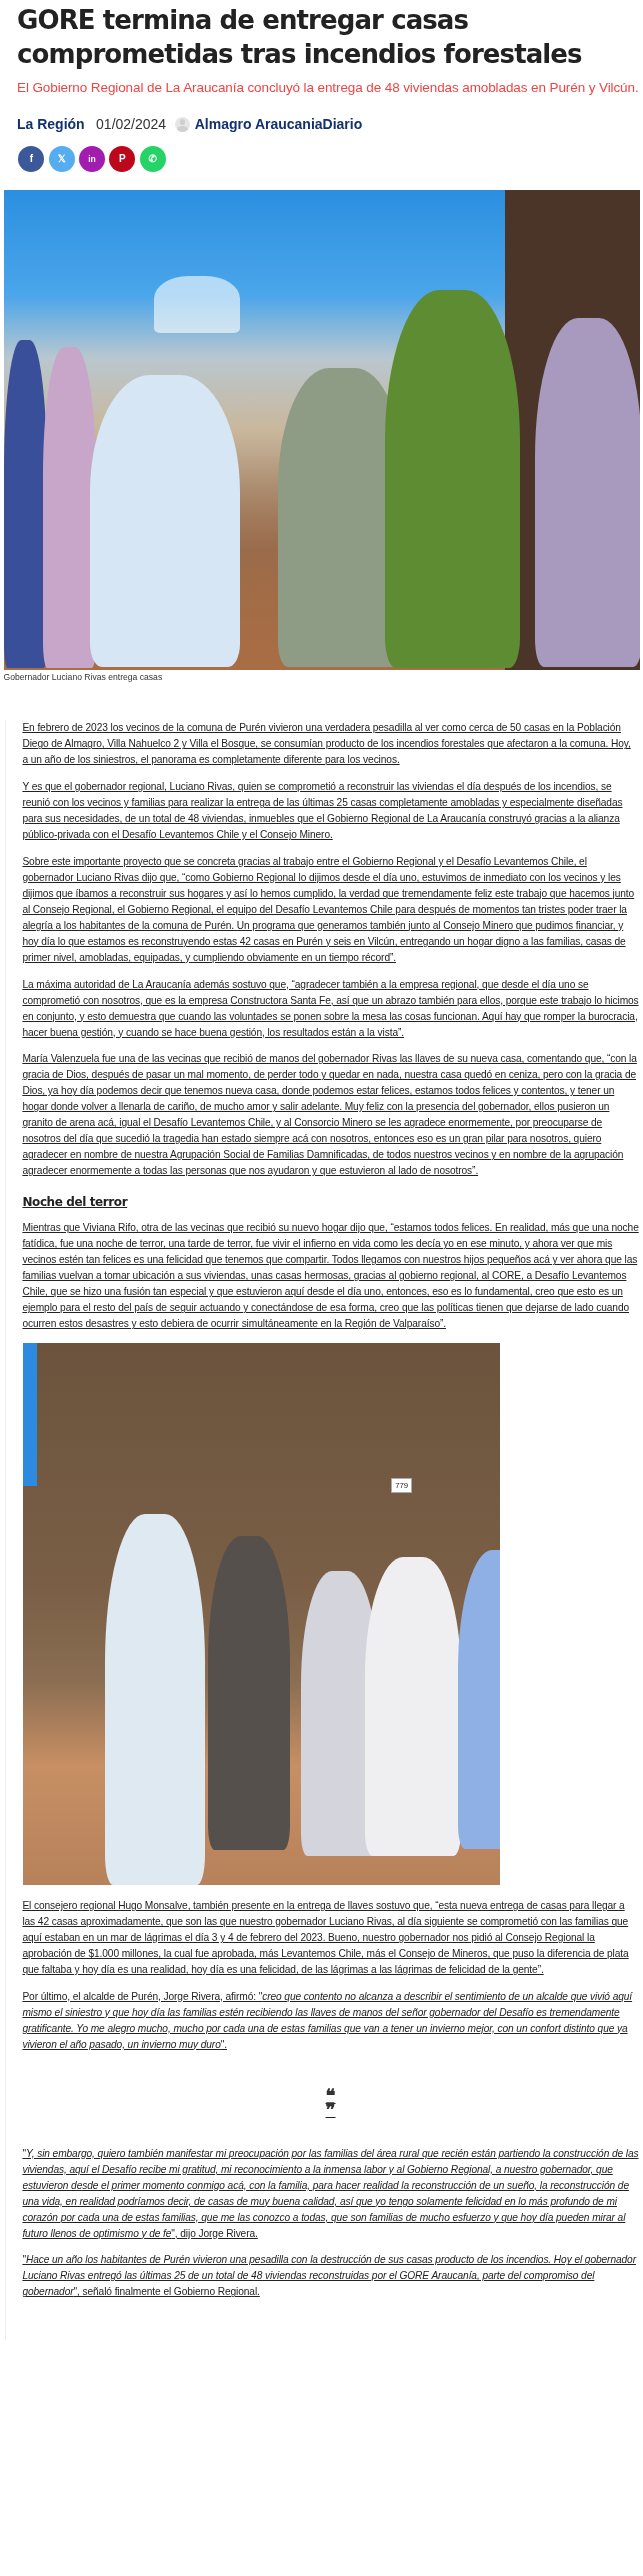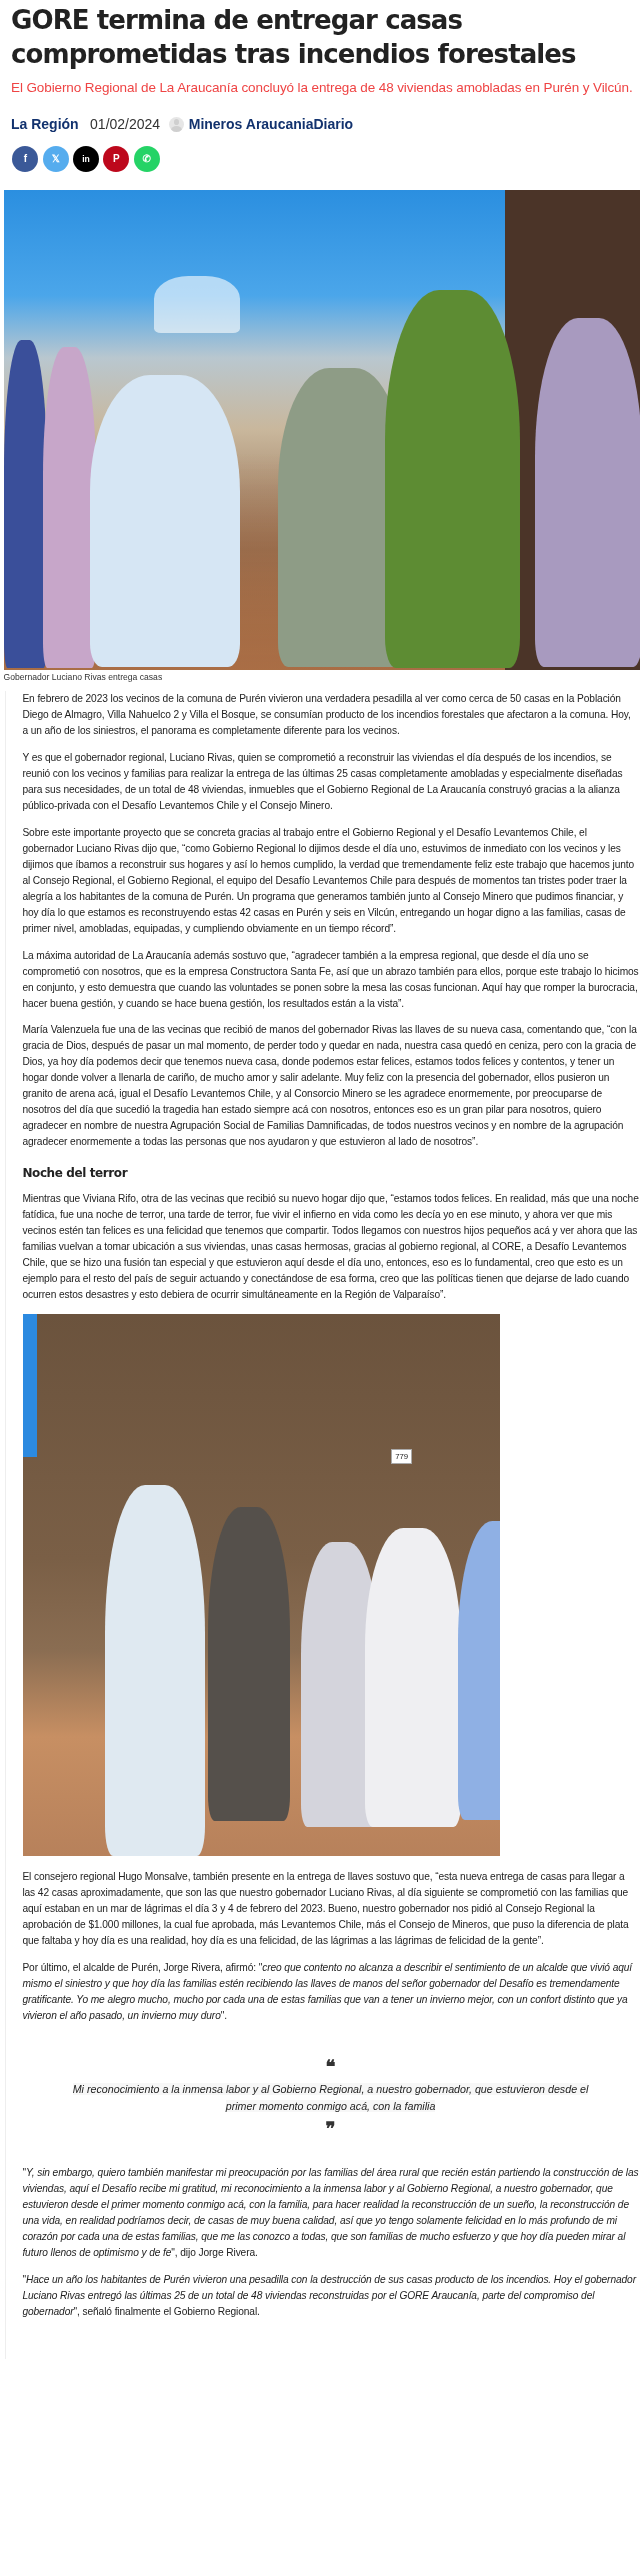--- a/index.html
+++ b/index.html
@@ -2,21 +2,21 @@
 <html style="font-size:11.4px"><head>
   <meta charset="utf-8">
   <style>
     * { box-sizing: border-box; }
     html, body { margin: 0; padding: 0; background: #ffffff; }
     body {
       width: 643px;
       font-family: "Liberation Sans", sans-serif;
       color: #222222;
     }
-    .header { padding: 0 0 0 11px; }
+    .header { padding: 0 0 0 17px; }
     .title {
       font-family: "DejaVu Sans", sans-serif;
       font-weight: bold;
       font-size: 26px;
       line-height: 34px;
       letter-spacing: -0.9px;
       color: #222222;
       margin: 2.9px 0 0 0;
       padding-right: 5.7px;
     }
@@ -86,24 +86,25 @@
       font-size: 7.8px; padding: 2.1px 2.9px; border: 0.7px solid #aaa;
     }
     .photo .person { position: absolute; border-radius: 40% 40% 8% 8%; }
     .caption {
       font-size: 8.6px;
       color: #333333;
       margin-top: 2.1px;
       line-height: 11.4px;
     }
     .article {
-      margin-top: 8px;
+      margin-top: 37px;
       margin-left: 5px;
       border-left: 0.7px solid #eeeeee;
       padding: 0 4.3px 28.5px 16.4px;
+      text-decoration: underline;
     }
     .article p {
       font-family: "Liberation Sans", sans-serif;
       font-size: 10.2px;
       line-height: 16px;
       color: #222222;
       margin: 0 0 10.7px 0;
       letter-spacing: -0.1px;
     }
     .article h2 {
@@ -138,30 +139,30 @@
 </head>
 <body>
 
 <div class="header">
   <h1 class="title">GORE termina de entregar casas comprometidas tras incendios forestales</h1>
   <p class="subtitle">El Gobierno Regional de La Araucanía concluyó la entrega de 48 viviendas amobladas en Purén y Vilcún.</p>
   <div class="meta">
     <a class="category">La Región</a>
     <span class="date">01/02/2024</span>
     <span class="avatar"></span>
-    <a class="author">Mineros AraucaniaDiario</a>
+    <a class="author">Almagro AraucaniaDiario</a>
   </div>
   <div class="share">
     <div class="btn" style="background:#3b5998">
       <span>f</span>
     </div>
     <div class="btn" style="background:#55acee">
       <span>𝕏</span>
     </div>
-    <div class="btn" style="background:#000000">
+    <div class="btn" style="background:#a21caf">
       <span style="font-size:8.6px">in</span>
     </div>
     <div class="btn" style="background:#bd081c">
       <span>P</span>
     </div>
     <div class="btn" style="background:#25d366">
       <span>✆</span>
     </div>
   </div>
 </div>
@@ -199,20 +200,19 @@
       <div class="person" style="left:342px;top:214px;width:96px;height:299px;background:#efeff2"></div>
       <div class="person" style="left:435px;top:207px;width:86px;height:299px;background:#8fb0e4"></div>
     </div>
   </div>
 
   <p>El consejero regional Hugo Monsalve, también presente en la entrega de llaves sostuvo que, “esta nueva entrega de casas para llegar a las 42 casas aproximadamente, que son las que nuestro gobernador Luciano Rivas, al día siguiente se comprometió con las familias que aquí estaban en un mar de lágrimas el día 3 y 4 de febrero del 2023. Bueno, nuestro gobernador nos pidió al Consejo Regional la aprobación de $1.000 millones, la cual fue aprobada, más Levantemos Chile, más el Consejo de Mineros, que puso la diferencia de plata que faltaba y hoy día es una realidad, hoy día es una felicidad, de las lágrimas a las lágrimas de felicidad de la gente”.</p>
   <p><span>Por último, el alcalde de Purén, Jorge Rivera, afirmó: "</span><em>creo que contento no alcanza a describir el sentimiento de un alcalde que vivió aquí mismo el siniestro y que hoy día las familias estén recibiendo las llaves de manos del señor gobernador del Desafío es tremendamente gratificante. Yo me alegro mucho, mucho por cada una de estas familias que van a tener un invierno mejor, con un confort distinto que ya vivieron el año pasado, un invierno muy duro</em><span>".</span></p>
 
   <div class="pullquote">
     <div class="qmark">❝</div>
-    <div class="qbody"><span class="qtext">Mi reconocimiento a la inmensa labor y al Gobierno Regional, a nuestro gobernador, que estuvieron desde el primer momento conmigo acá, con la familia</span></div>
     <div class="qmark">❞</div>
   </div>
 
   <p><span>"</span><em>Y, sin embargo, quiero también manifestar mi preocupación por las familias del área rural que recién están partiendo la construcción de las viviendas, aquí el Desafío recibe mi gratitud, mi reconocimiento a la inmensa labor y al Gobierno Regional, a nuestro gobernador, que estuvieron desde el primer momento conmigo acá, con la familia, para hacer realidad la reconstrucción de un sueño, la reconstrucción de una vida, en realidad podríamos decir, de casas de muy buena calidad, así que yo tengo solamente felicidad en lo más profundo de mi corazón por cada una de estas familias, que me las conozco a todas, que son familias de mucho esfuerzo y que hoy día pueden mirar al futuro llenos de optimismo y de fe</em><span>", dijo Jorge Rivera.</span></p>
   <p><span>"</span><em>Hace un año los habitantes de Purén vivieron una pesadilla con la destrucción de sus casas producto de los incendios. Hoy el gobernador Luciano Rivas entregó las últimas 25 de un total de 48 viviendas reconstruidas por el GORE Araucanía, parte del compromiso del gobernador</em><span>", señaló finalmente el Gobierno Regional.</span></p>
 </article>
 
 
 </body></html>

